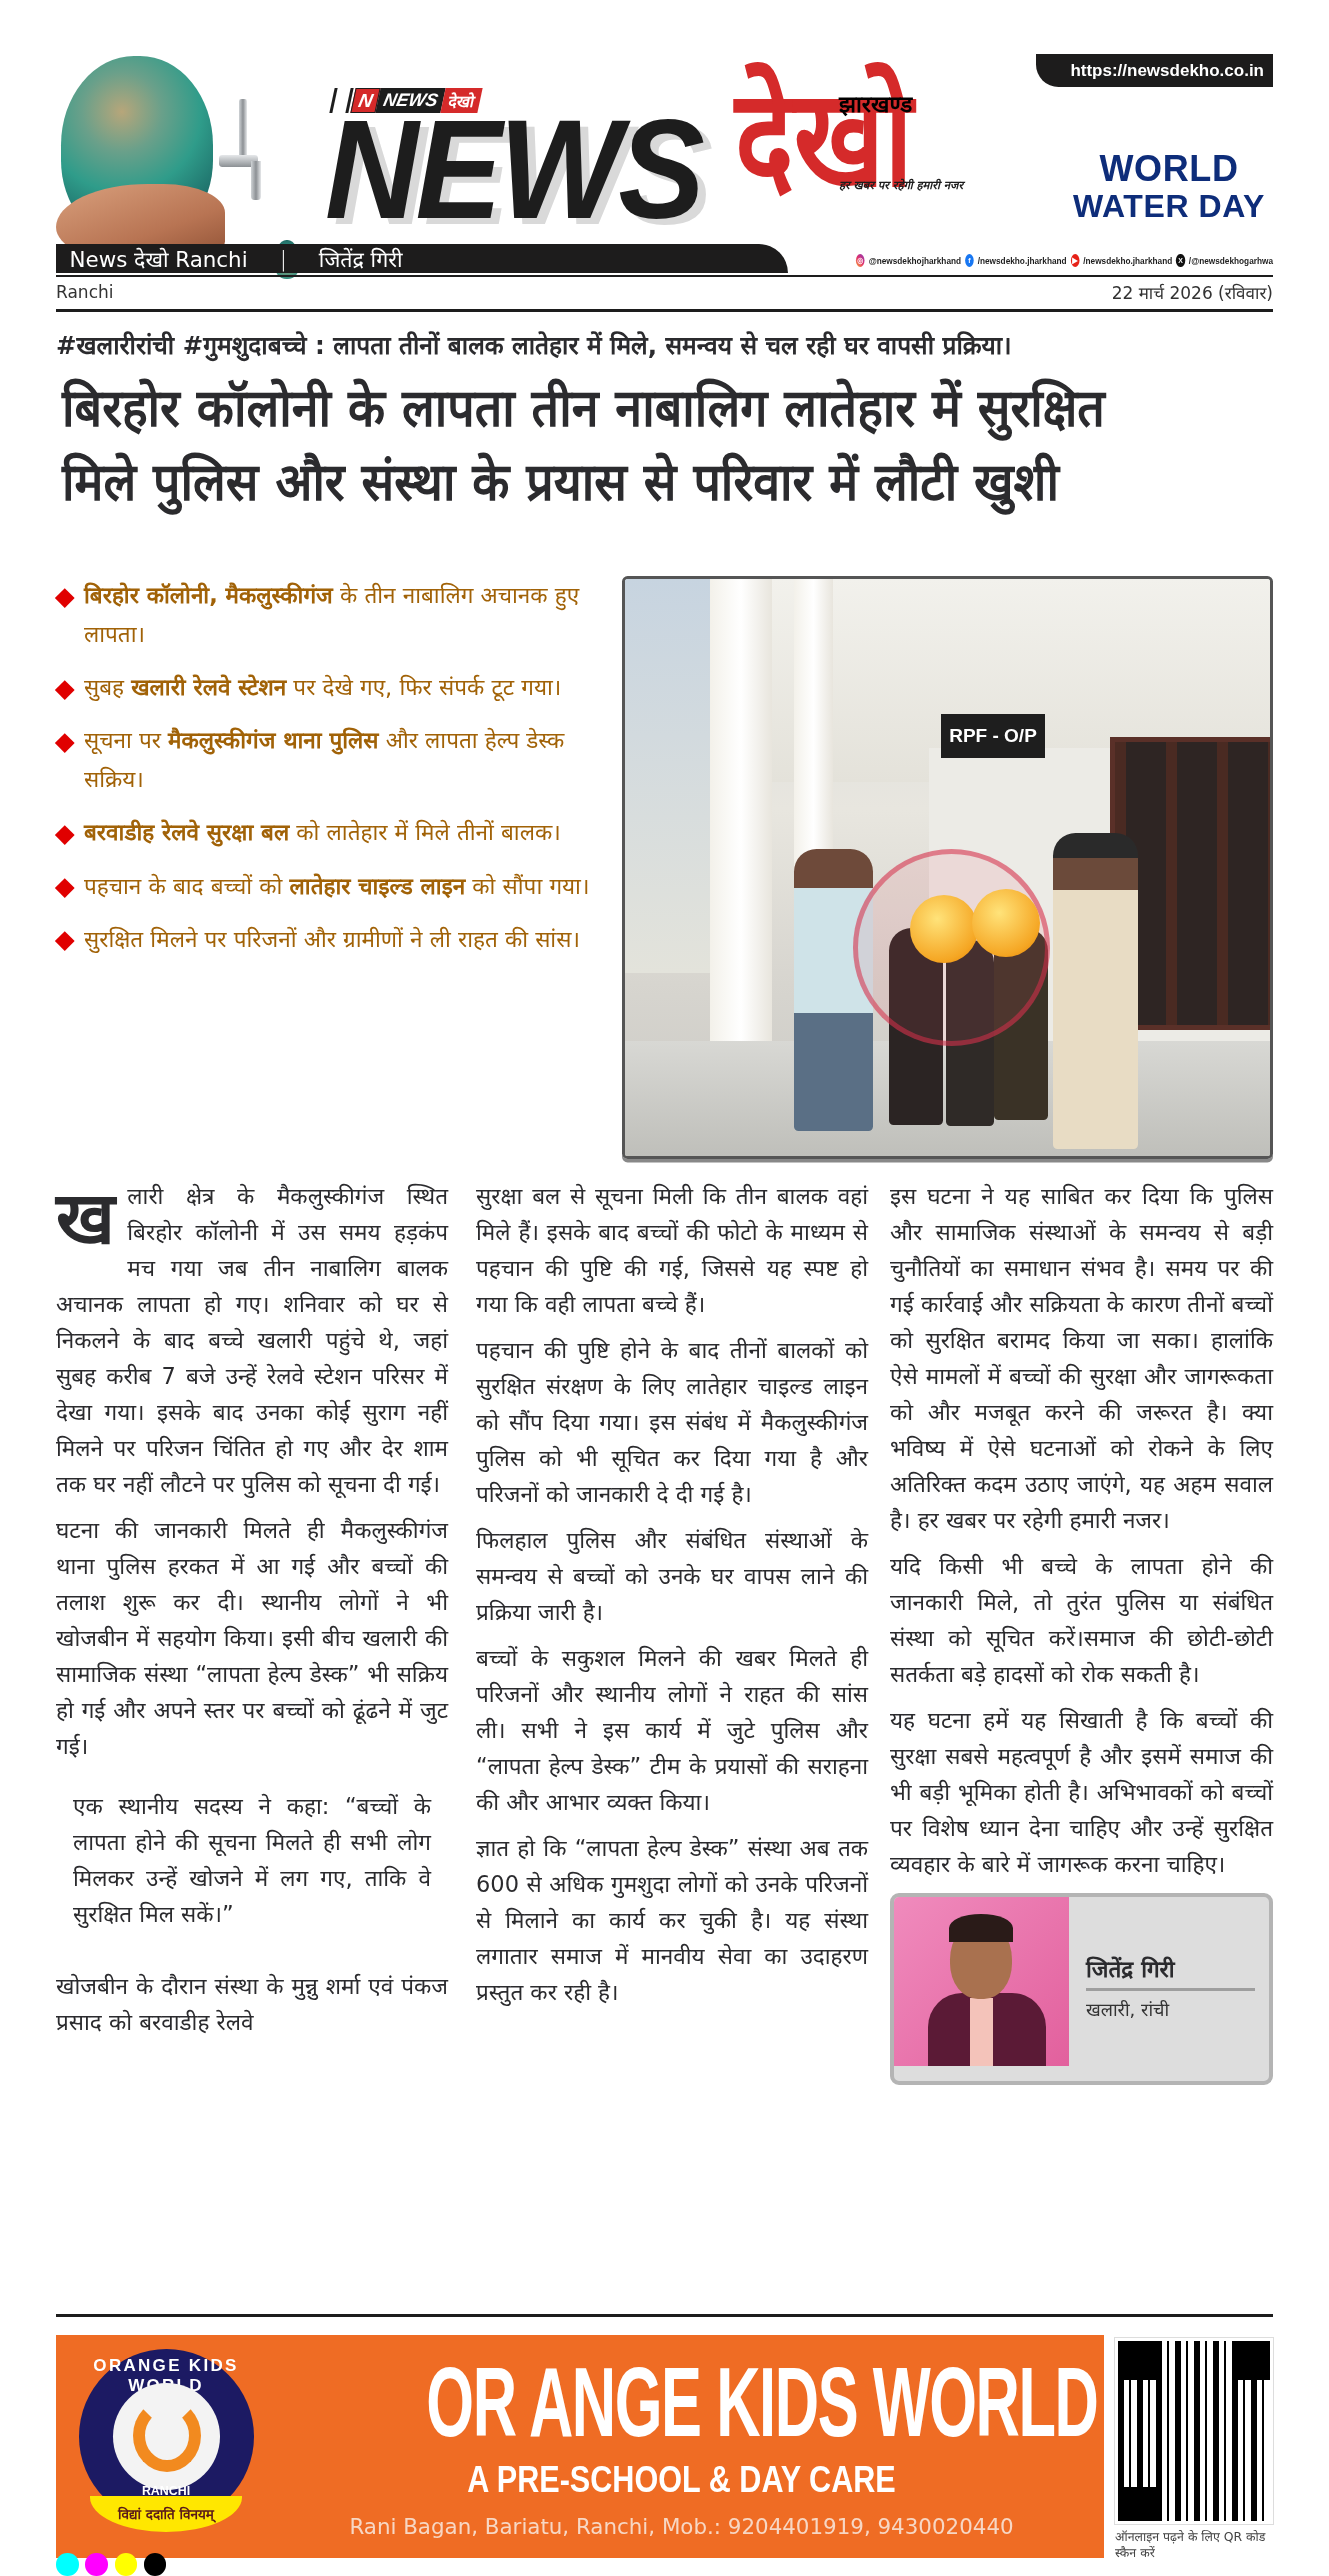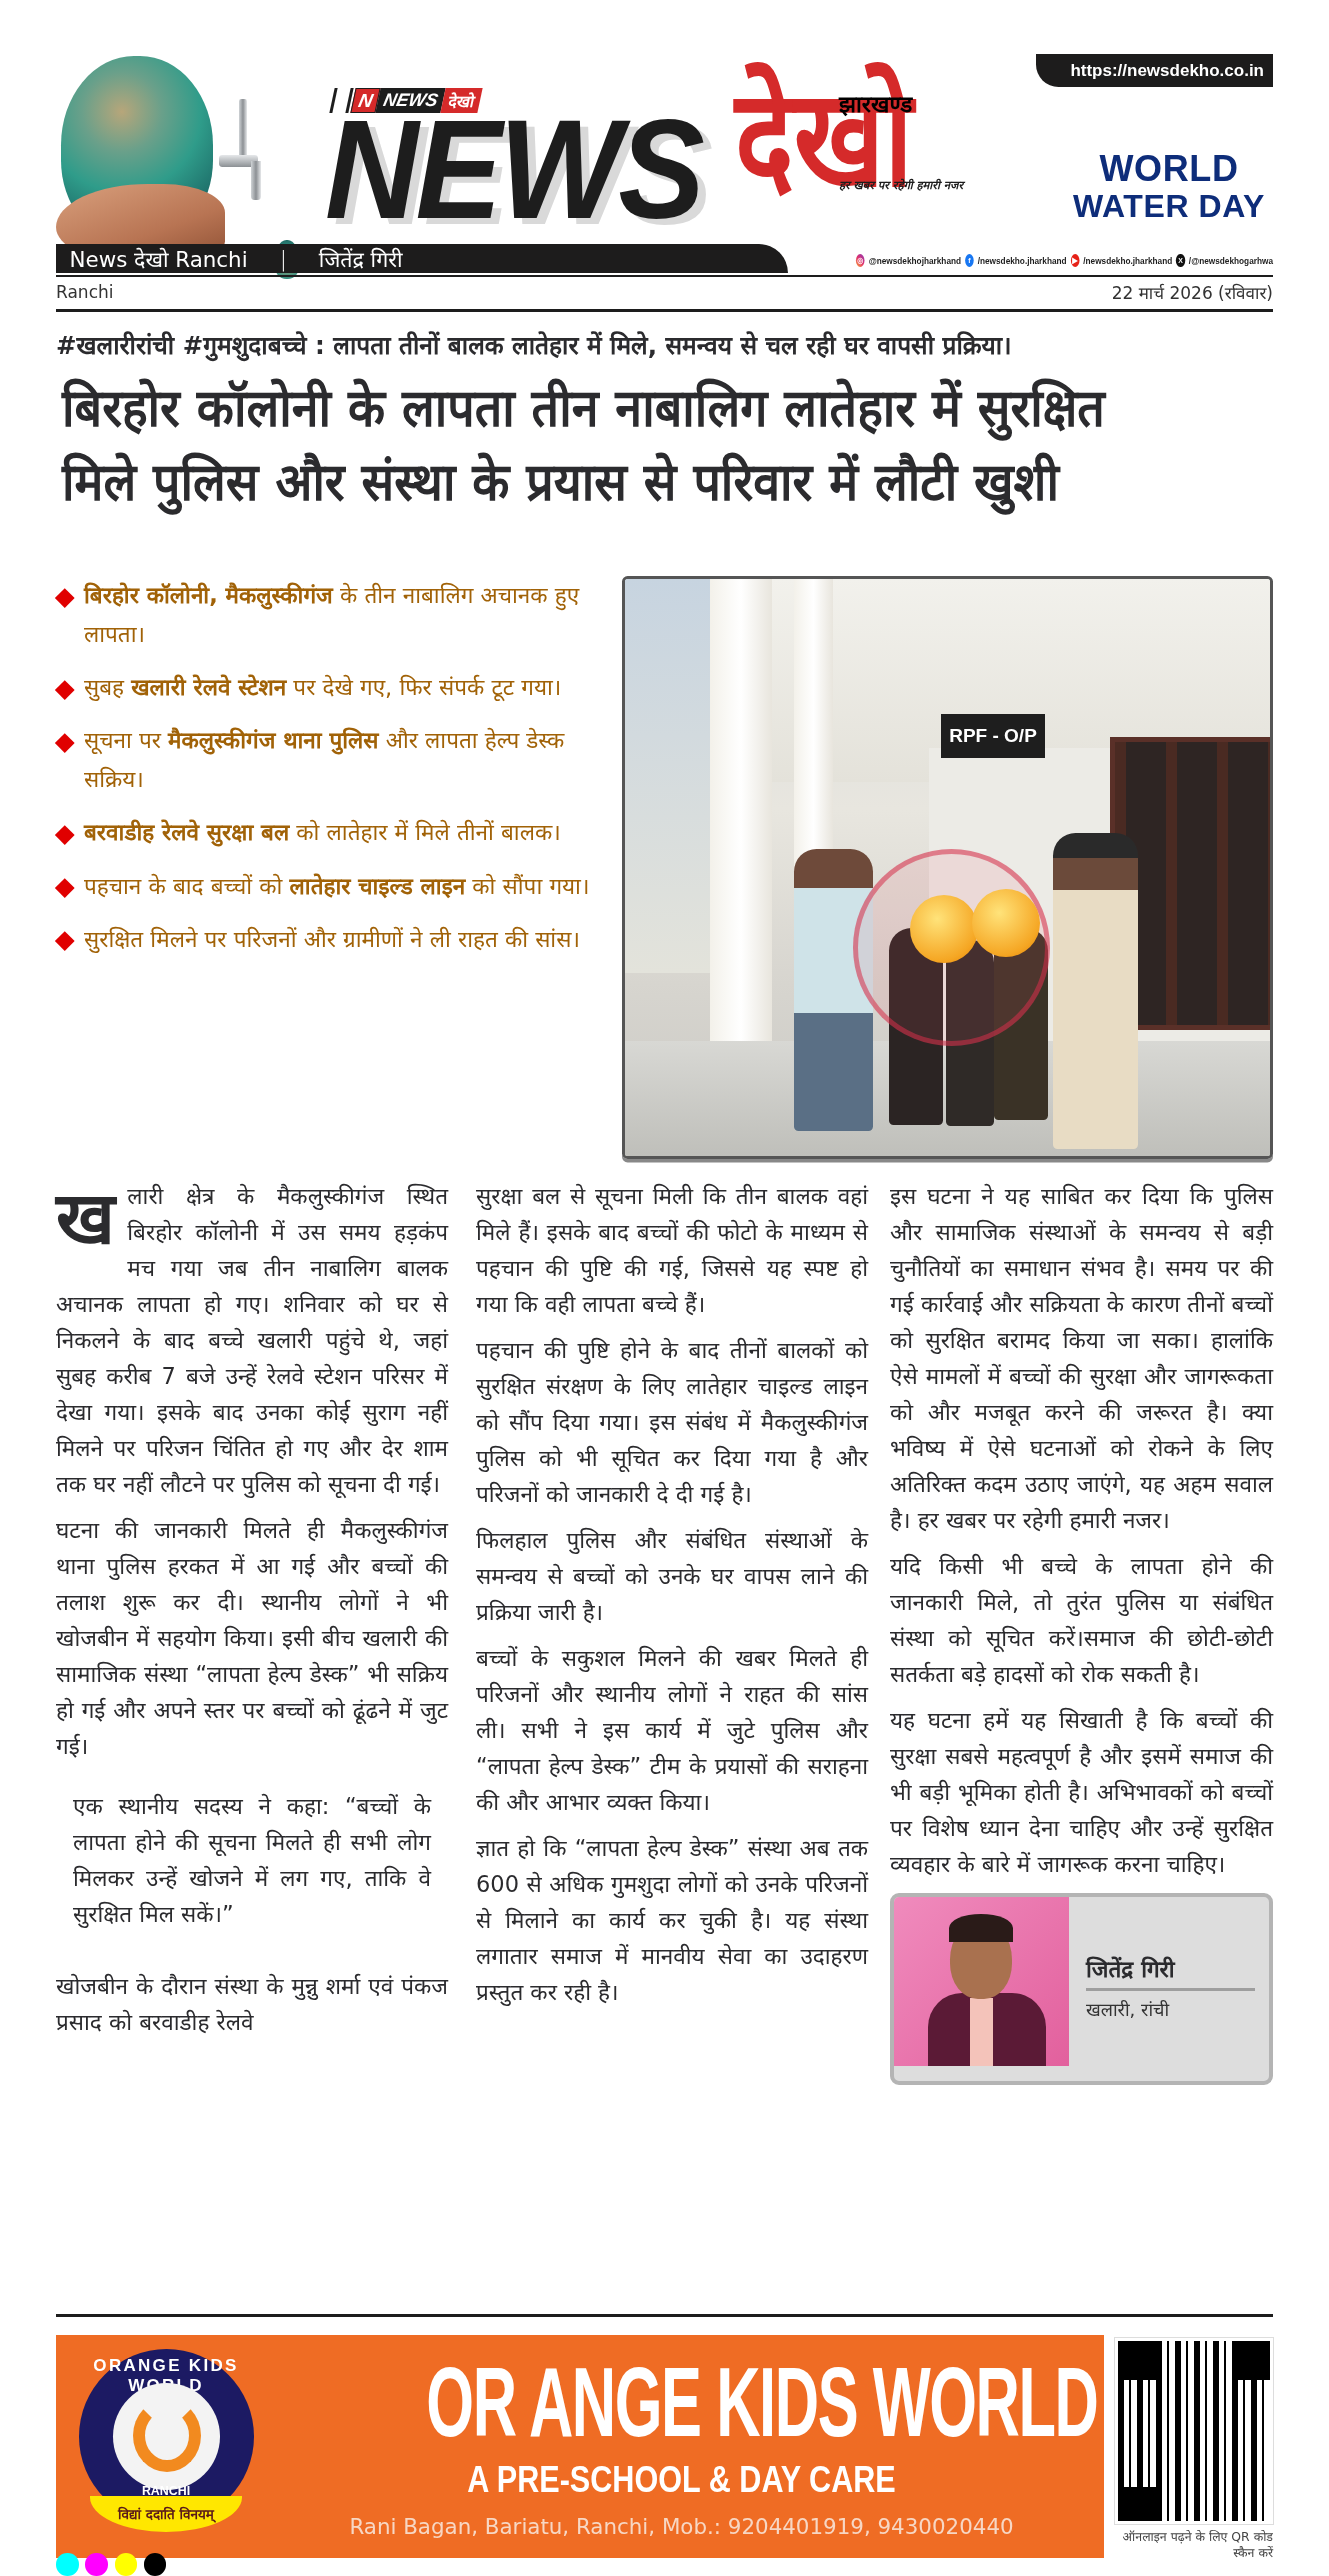--- a/index.html
+++ b/index.html
@@ -212,21 +212,21 @@
     position: absolute; left: 1059px; top: 2338px; width: 158px; height: 186px;
     background:
       linear-gradient(#000,#000) 0 0/39px 39px no-repeat,
       linear-gradient(#000,#000) 118px 0/39px 39px no-repeat,
       linear-gradient(#000,#000) 0 146px/39px 39px no-repeat,
       repeating-linear-gradient(90deg, #000 0 5.6px, #fff 5.6px 11.3px, #000 11.3px 13.5px, #fff 13.5px 19px),
       repeating-linear-gradient(0deg, rgba(255,255,255,0.7) 0 4.5px, rgba(0,0,0,0) 4.5px 10px);
     border: 3.4px solid #fff; outline: 1.1px solid #ddd;
   }
   .qr-caption {
-    position: absolute; left: 1059px; top: 2529px; width: 158px; text-align: right;
+    position: absolute; left: 1059px; top: 2529px; width: 158px; text-align: left;
     font: 400 12.4px/1.3 "DejaVu Sans", sans-serif; color: #444;
   }
   .cmyk { position: absolute; left: 0; top: 2553px; display: flex; gap: 6.8px; }
   .cmyk span { width: 22.5px; height: 22.5px; border-radius: 50%; display: block; }
 </style>
 </head>
 <body>
 
 <div class="page">
 

